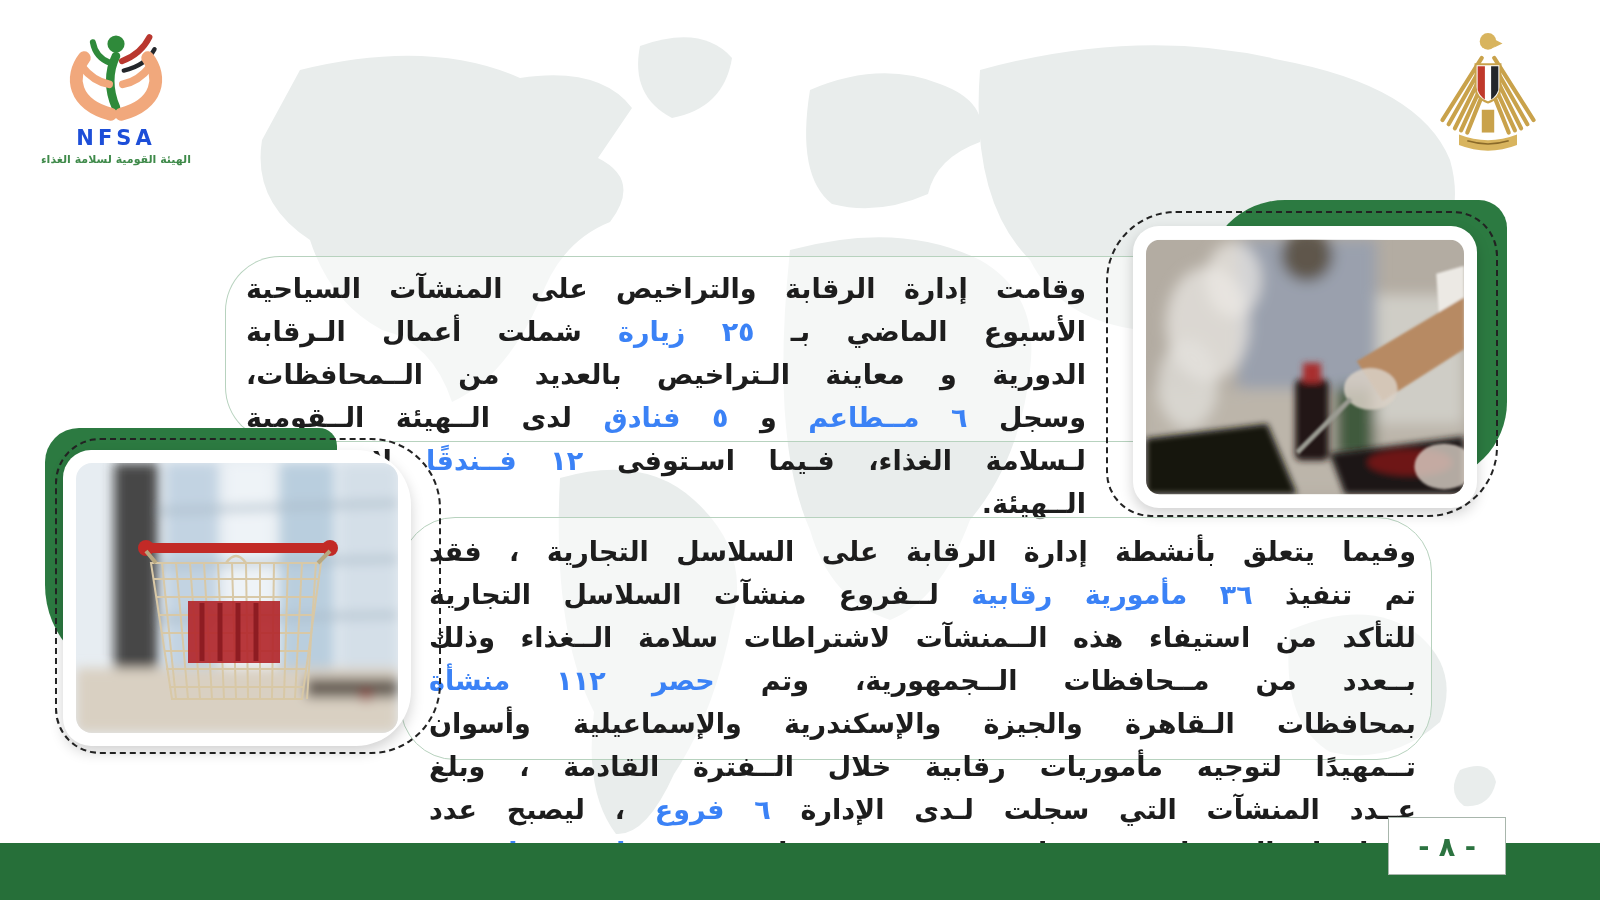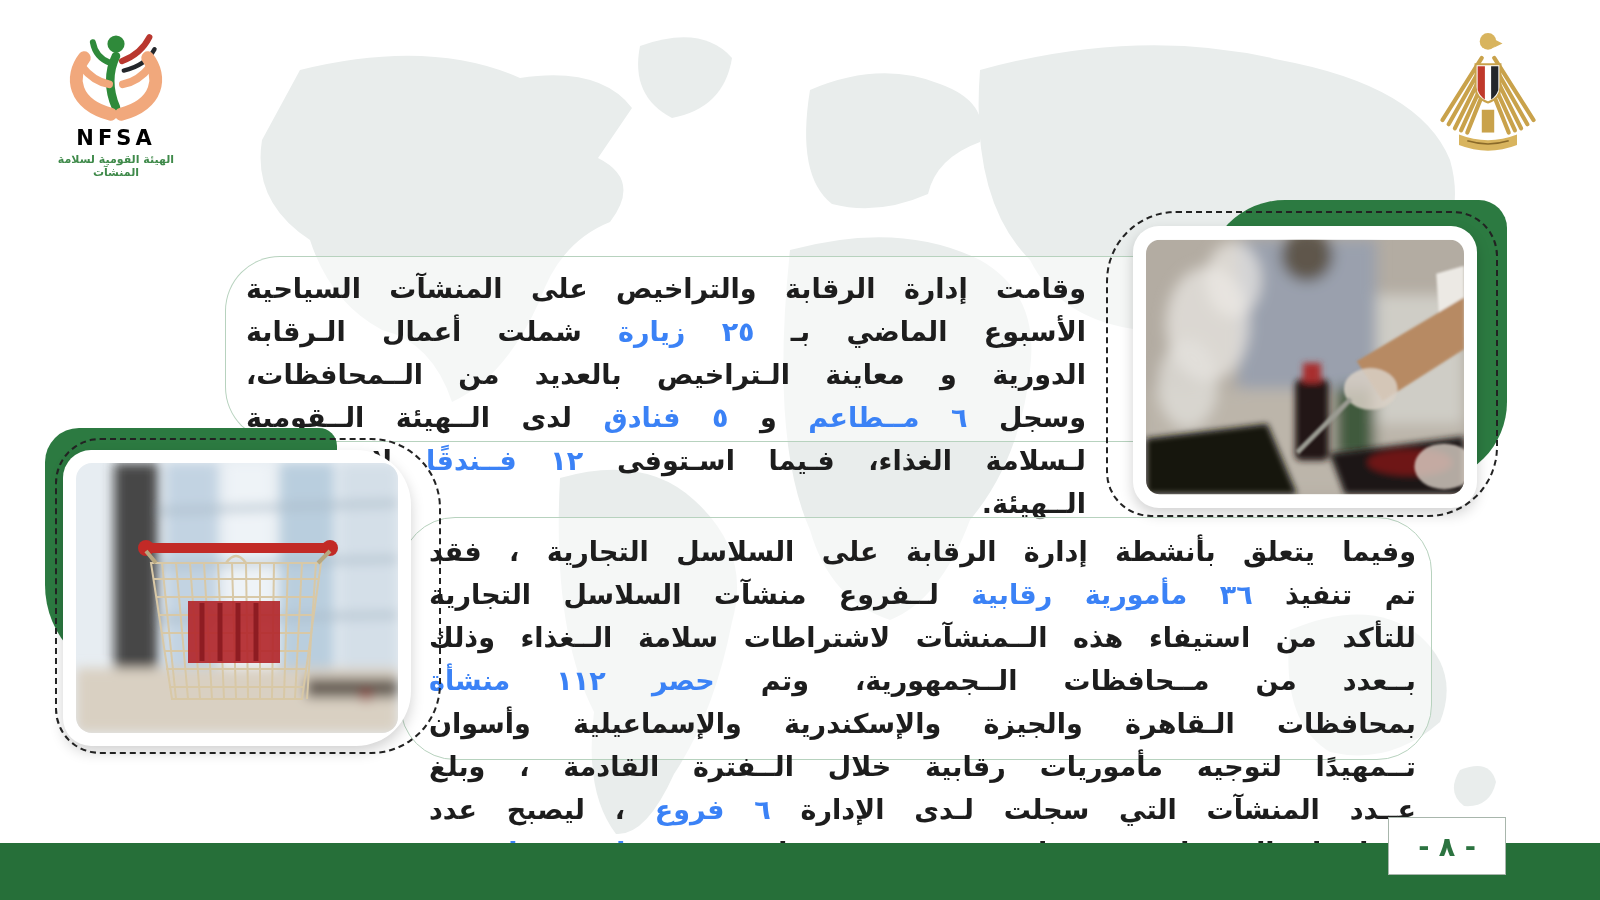--- a/index.html
+++ b/index.html
@@ -4,21 +4,21 @@
 <style>
   html,body{margin:0;padding:0;background:#888;}
   .canvas{position:relative;width:1600px;height:900px;background:#ffffff;overflow:hidden;
           font-family:"DejaVu Sans","Liberation Sans",sans-serif;margin:0 auto;}
 
   
   .worldmap{position:absolute;left:0;top:0;width:1600px;height:900px;z-index:0;}
 
   
   .nfsa{position:absolute;left:34px;top:22px;width:164px;text-align:center;z-index:2;}
-  .nfsa-acronym{color:#000000;font-weight:bold;font-size:21px;letter-spacing:4px;margin-top:-4px;}
+  .nfsa-acronym{color:#1d4ed8;font-weight:bold;font-size:21px;letter-spacing:4px;margin-top:-4px;}
   .nfsa-name{color:#3f8a4a;font-size:11px;font-weight:bold;margin-top:3px;}
 
   
   .emblem{position:absolute;left:1430px;top:24px;width:116px;height:128px;z-index:2;}
 
   
   .textbox{position:absolute;background:rgba(255,255,255,0.55);border:1.5px solid #b7d2be;z-index:1;}
   .box1{left:225px;top:256px;width:908px;height:184px;border-radius:55px 0 0 55px;border-right:none;}
   .box2{left:400px;top:517px;width:1030px;height:241px;border-radius:55px;}
   .ar{direction:rtl;text-align:justify;color:#1d1d1d;font-weight:bold;font-size:27px;
@@ -75,21 +75,21 @@
         <path d="M63,42 C52,38 45,29 43,18" stroke="#2f8a3a" stroke-width="7"></path>
         <path d="M77,40 C93,34 103,24 109,12" stroke="#b9372f" stroke-width="7"></path>
         <path d="M79,51 C97,47 109,37 115,26" stroke="#23262b" stroke-width="5"></path>
         <path d="M33,36 C16,58 20,90 64,102" stroke="#f1a87c" stroke-width="15"></path>
         <path d="M30,46 C40,59 52,65 62,67" stroke="#f1a87c" stroke-width="9"></path>
         <path d="M107,36 C124,58 120,90 76,102" stroke="#f1a87c" stroke-width="15"></path>
         <path d="M110,46 C100,59 88,65 78,67" stroke="#f1a87c" stroke-width="9"></path>
       </g>
     </svg>
     <div class="nfsa-acronym">NFSA</div>
-    <div class="nfsa-name">الهيئة القومية لسلامة المنشآت</div>
+    <div class="nfsa-name">الهيئة القومية لسلامة الغذاء</div>
   </div>
 
   <svg class="emblem" viewBox="0 0 112 122" aria-hidden="true">
     <g stroke="#c9a24b" stroke-width="4" stroke-linecap="round">
       <line x1="50" y1="32" x2="12" y2="92"></line>
         <line x1="50" y1="40" x2="18" y2="96"></line>
       <line x1="50" y1="48" x2="24" y2="100"></line>
         <line x1="51" y1="56" x2="30" y2="102"></line>
       <line x1="52" y1="64" x2="36" y2="104"></line>
       <line x1="62" y1="32" x2="100" y2="92"></line>

